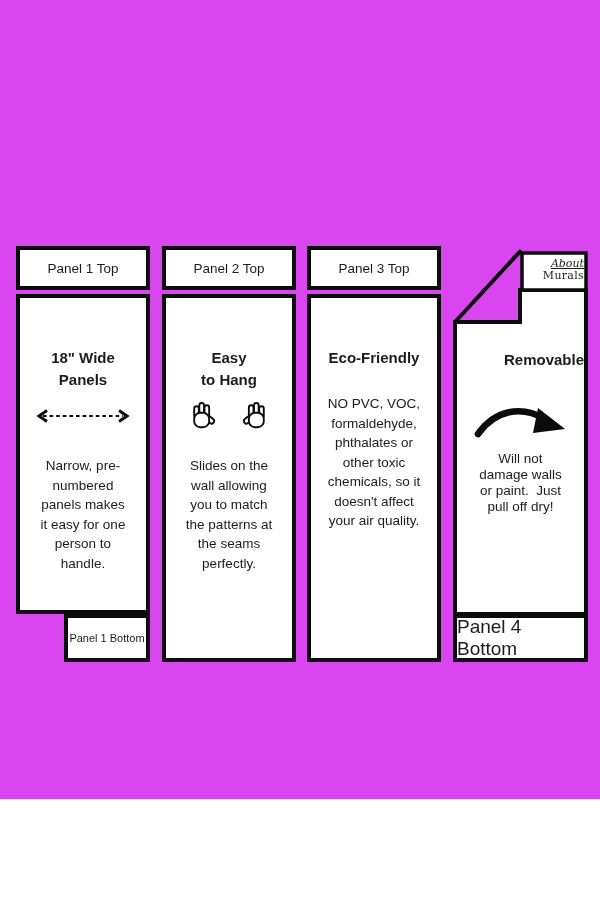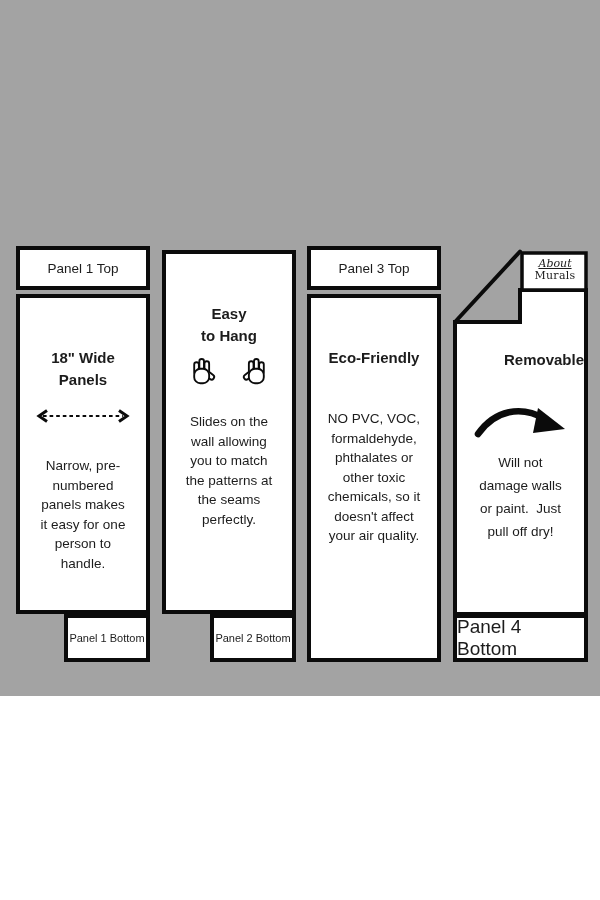--- a/index.html
+++ b/index.html
@@ -1,40 +1,40 @@
 <!DOCTYPE html>
 <html><head>
 <meta charset="utf-8">
 <style>
   html,body{margin:0;padding:0;background:#fff;}
   .stage{
-    position:relative;width:600px;height:696px;background:#a3a3a3;overflow:hidden;
+    position:relative;width:600px;height:799px;background:#d946ef;overflow:hidden;
     font-family:"Liberation Sans","DejaVu Sans",sans-serif;color:#1c1c1c;text-decoration:underline;
   }
   .panels{position:absolute;left:16px;top:246px;width:573px;height:416px;}
   .panel{position:absolute;top:0;height:416px;width:134px;display:flex;flex-direction:column;}
   .panel.p1{left:0;}
   .panel.p2{left:146px;}
   .panel.p3{left:291px;}
   .panel.p4{left:437px;width:135px;display:block;}
   .box{border:4px solid #0b0b0b;background:#fff;box-sizing:border-box;}
   .hdr{height:44px;display:flex;align-items:center;justify-content:center;font-size:13.5px;}
   .bodybox{flex:1;margin-top:4px;text-align:center;padding:0 3px;}
   .ftr{height:48px;display:flex;align-items:center;justify-content:center;font-size:11px;margin-left:48px;}
   .title{margin-top:49px;font-weight:bold;font-size:15px;line-height:22px;min-height:44px;white-space:pre-wrap;}
   .iconrow{height:52px;display:flex;align-items:center;justify-content:center;gap:22px;margin-top:1px;}
   .para{margin-top:12px;font-size:13.5px;line-height:19.5px;white-space:pre-wrap;}
   
   .p4-outline{position:absolute;left:0;top:0;}
-  .p4-logo{position:absolute;left:73px;top:12px;width:58px;line-height:1.1;text-align:center;}
+  .p4-logo{position:absolute;left:73px;top:12px;width:58px;line-height:1.1;text-align:right;}
   .logo-about{font-family:"DejaVu Serif","Liberation Serif",serif;font-style:italic;font-size:11px;text-decoration:underline;text-underline-offset:1px;}
   .logo-murals{font-family:"DejaVu Serif","Liberation Serif",serif;font-size:11px;letter-spacing:.3px;}
   .p4-title{position:absolute;left:4px;right:4px;top:103px;text-align:right;font-weight:bold;font-size:15px;line-height:22px;}
   .p4-icon{position:absolute;left:0;right:0;top:155px;display:flex;justify-content:center;}
-  .p4-para{position:absolute;left:4px;right:4px;top:205px;text-align:center;font-size:13.5px;line-height:23px;white-space:pre-wrap;}
+  .p4-para{position:absolute;left:4px;right:4px;top:205px;text-align:center;font-size:13.5px;line-height:16px;white-space:pre-wrap;}
   .p4-ftr{position:absolute;left:0;bottom:0;width:135px;height:48px;display:flex;align-items:center;justify-content:center;font-size:19px;}
   svg text{font-family:"Liberation Sans","DejaVu Sans",sans-serif;}
 </style>
 </head>
 <body>
 
 <div class="stage">
   <div class="panels">
 
     <div class="panel p1">
@@ -55,20 +55,21 @@
 numbered
 panels makes
 it easy for one
 person to
 handle.</div>
       </div>
       <div class="box ftr">Panel 1 Bottom</div>
     </div>
 
     <div class="panel p2">
+      <div class="box hdr">Panel 2 Top</div>
       <div class="box bodybox">
         <div class="title">Easy
 to Hang</div>
         <div class="iconrow">
           <span>
             <svg width="28" height="35" viewBox="0 0 30 34">
               <g stroke="#0b0b0b" stroke-width="2" fill="#ffffff">
                 <rect x="17.5" y="14" width="12" height="5.5" rx="2.75" transform="rotate(38 17.5 14)"></rect>
                 <rect x="4.5" y="6" width="5" height="13" rx="2.5"></rect>
                 <rect x="10" y="2.5" width="5" height="14" rx="2.5"></rect>
@@ -89,28 +90,27 @@
             </svg>
           </span>
         </div>
         <div class="para">Slides on the
 wall allowing
 you to match
 the patterns at
 the seams
 perfectly.</div>
       </div>
-      <div class="box ftr">Panel 2 Bottom</div>
     </div>
 
     <div class="panel p3">
       <div class="box hdr">Panel 3 Top</div>
       <div class="box bodybox">
         <div class="title">Eco-Friendly</div>
-        <div class="para" style="margin-top:18px">NO PVC, VOC,
+        <div class="para" style="margin-top:3px">NO PVC, VOC,
 formaldehyde,
 phthalates or
 other toxic
 chemicals, so it
 doesn't affect
 your air quality.</div>
       </div>
     </div>
 
     <div class="panel p4">

